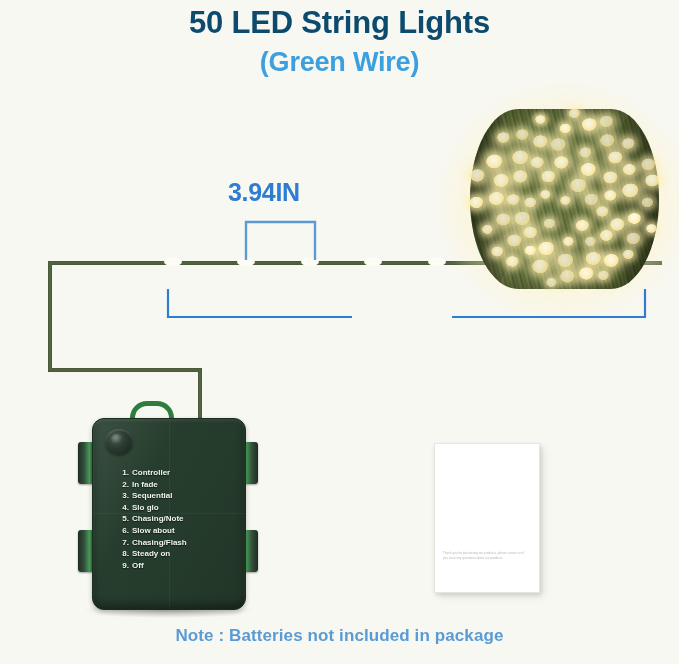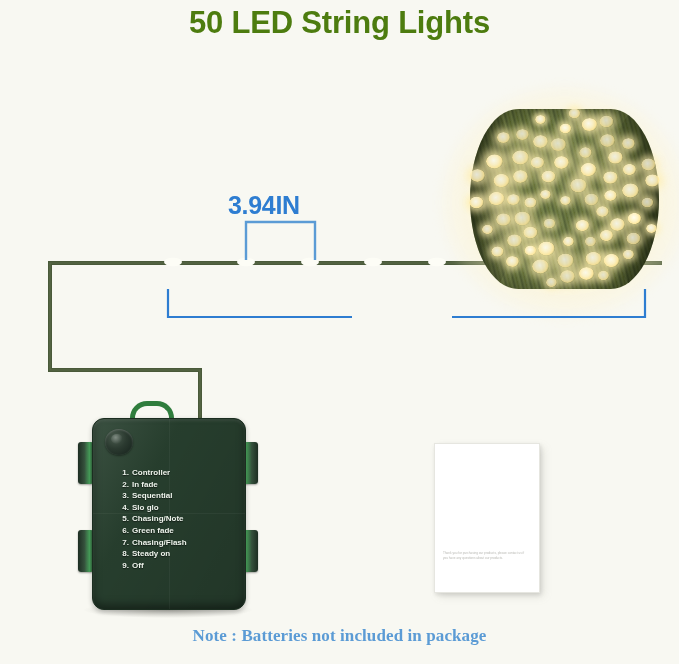--- a/index.html
+++ b/index.html
@@ -9,21 +9,21 @@
     background:#f8f8f2;
     font-family:"Liberation Sans", sans-serif;
     overflow:hidden;
     position:relative;
   }
   #stage{position:relative;width:679px;height:664px;overflow:hidden;background:#f8f8f2;}
 
   
   .title-wrap{position:absolute;left:0;top:0;width:679px;text-align:center;}
   .title-main{
-    font-size:31px;font-weight:bold;color:#4d7c0f;
+    font-size:31px;font-weight:bold;color:#0c4a6e;
     letter-spacing:-0.2px;line-height:40px;margin-top:3px;
   }
   .title-sub{
     font-size:27px;font-weight:bold;color:#3b9fe0;
     letter-spacing:-0.2px;line-height:36px;margin-top:1px;
   }
 
   
   .wire-svg{position:absolute;left:0;top:0;width:679px;height:664px;pointer-events:none;}
 
@@ -67,21 +67,21 @@
     position:absolute;left:4px;top:2px;width:46px;height:188px;
     border-radius:50%;
     background:radial-gradient(ellipse at 60% 50%, rgba(255,240,190,0.25), rgba(255,240,190,0) 70%);
   }
 
   
   .dim-label{
     position:absolute;color:#2e7dd1;font-weight:bold;
     font-family:"Liberation Sans", sans-serif;white-space:nowrap;
   }
-  #dim-in-label{left:228px;top:178px;font-size:25px;letter-spacing:-0.3px;margin-top:13px;}
+  #dim-in-label{left:228px;top:178px;font-size:25px;letter-spacing:-0.3px;}
   #dim-ft-label{left:358px;top:300px;font-size:25px;letter-spacing:-0.3px;}
   .dim-svg{position:absolute;left:0;top:0;width:679px;height:664px;pointer-events:none;}
 
   
   .controller{position:absolute;left:78px;top:404px;width:180px;height:216px;}
   .ctrl-loop{
     position:absolute;left:52px;top:-3px;width:34px;height:26px;
     border:5px solid #2f7d3d;border-bottom:none;
     border-radius:17px 17px 0 0;
     background:transparent;
@@ -149,30 +149,31 @@
   .guide-fine{
     position:absolute;left:9px;top:108px;width:86px;
     color:#b9b9b4;font-size:3.1px;line-height:4.6px;text-align:left;
     font-family:"Liberation Sans", sans-serif;
   }
 
   
   .note{
     position:absolute;left:0;top:626px;width:679px;text-align:center;
     color:#5b9bd5;font-size:17px;font-weight:bold;letter-spacing:0.1px;
-    font-family:Liberation Serif, serif;
+    font-family:Liberation Sans, sans-serif;
   }
 </style>
 </head>
 <body>
 
 <div id="stage">
 
   <div class="title-wrap">
     <div class="title-main">50 LED String Lights</div>
+    <div class="title-sub">(Green Wire)</div>
   </div>
 
   <svg class="wire-svg" viewBox="0 0 679 664">
     <path d="M660 263 L50 263 L50 370 L200 370 L200 420" fill="none" stroke="#4a5a3a" stroke-width="4" stroke-linecap="square" stroke-linejoin="miter"></path>
     <path d="M660 263 L50 263 L50 370 L200 370 L200 420" fill="none" stroke="#6a7a56" stroke-width="1.2" stroke-linecap="square" stroke-linejoin="miter" opacity="0.55"></path>
 
     <g>
       <ellipse cx="173" cy="262" rx="9" ry="4.2" fill="#fdfdf6"></ellipse>
       <ellipse cx="246" cy="262" rx="9" ry="4.2" fill="#fdfdf6"></ellipse>
       <ellipse cx="310" cy="262" rx="9" ry="4.2" fill="#fdfdf6"></ellipse>
@@ -283,21 +284,21 @@
     <div class="ctrl-body">
       <div class="ctrl-seam" style="left:0;top:94px;width:152px;height:1px;"></div>
       <div class="ctrl-seam" style="left:76px;top:0;width:1px;height:190px;"></div>
       <div class="ctrl-btn"></div>
       <div class="mode-list" id="mode-list">
           <div class="mode-item"><span class="mode-num">1.</span><span>Controller</span></div>
           <div class="mode-item"><span class="mode-num">2.</span><span>In fade</span></div>
           <div class="mode-item"><span class="mode-num">3.</span><span>Sequential</span></div>
           <div class="mode-item"><span class="mode-num">4.</span><span>Slo glo</span></div>
           <div class="mode-item"><span class="mode-num">5.</span><span>Chasing/Note</span></div>
-          <div class="mode-item"><span class="mode-num">6.</span><span>Green fade</span></div>
+          <div class="mode-item"><span class="mode-num">6.</span><span>Slow about</span></div>
           <div class="mode-item"><span class="mode-num">7.</span><span>Chasing/Flash</span></div>
           <div class="mode-item"><span class="mode-num">8.</span><span>Steady on</span></div>
           <div class="mode-item"><span class="mode-num">9.</span><span>Off</span></div>
         </div>
     </div>
   </div>
 
   <div class="guide">
     <div class="guide-shadow"></div>
     <div class="guide-page"></div>

